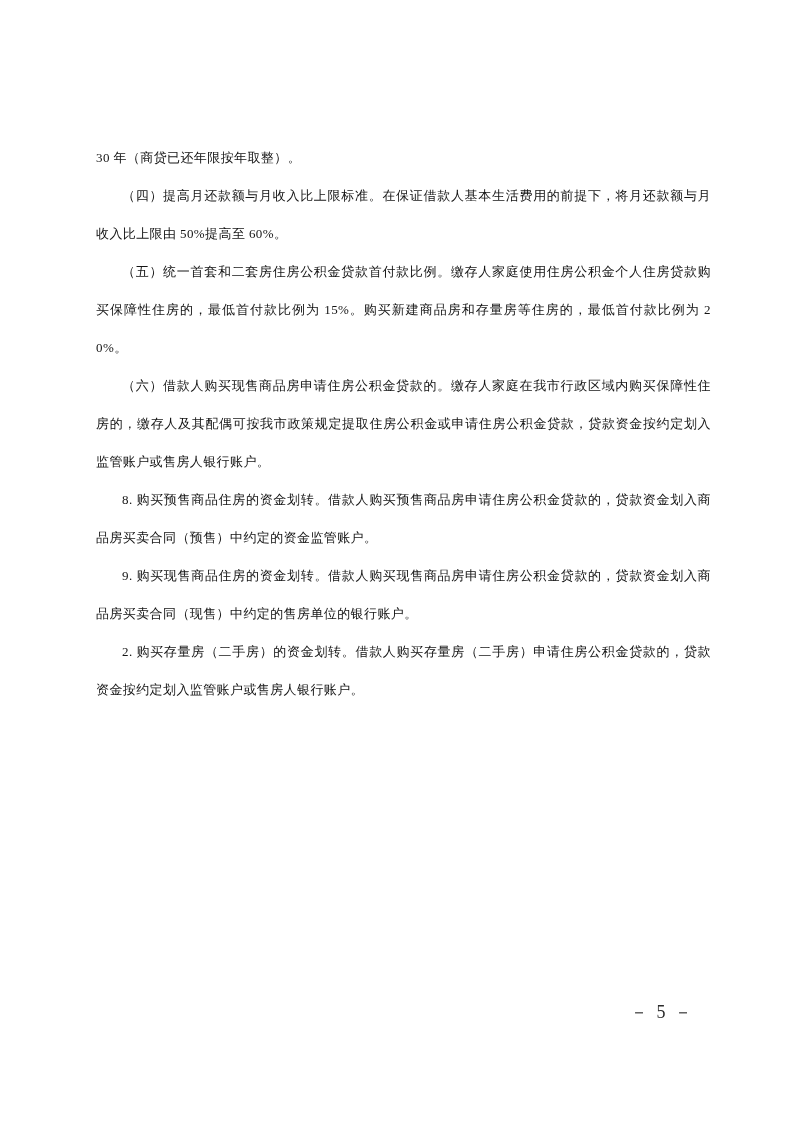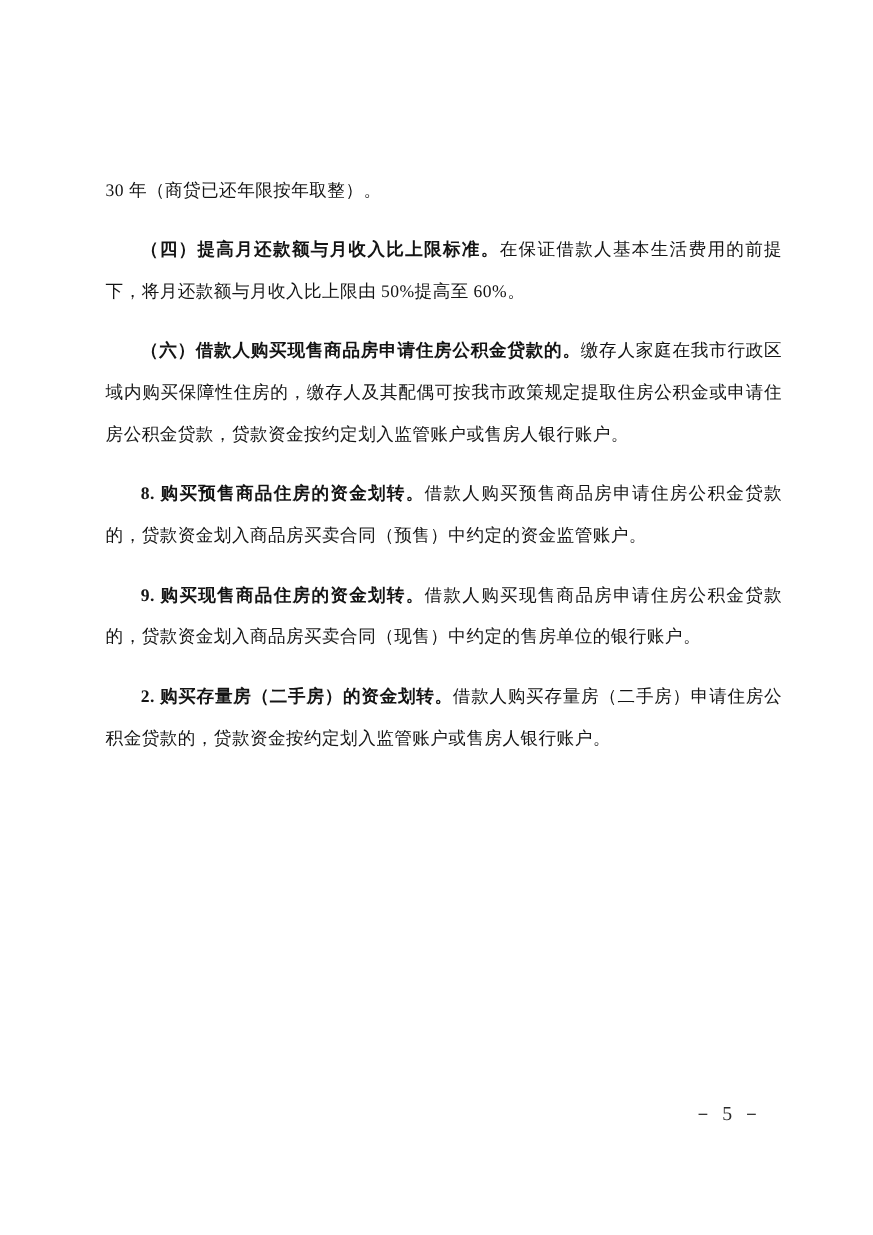--- a/index.html
+++ b/index.html
@@ -17,34 +17,33 @@
     background: #ffffff;
     overflow: hidden;
   }
   .content {
     position: absolute;
     top: 139px;
     left: 96px;
     width: 615px;
   }
   .para {
-    font-size: 16px;
+    font-size: 13px;
     line-height: 38px;
     text-align: justify;
     text-justify: inter-ideograph;
     text-indent: 2em;
     letter-spacing: 0.4px;
     word-break: break-all;
-    margin-top: 16px;
   }
   .para.no-indent {
     text-indent: 0;
   }
   .lead {
-    font-weight: 700;
+    font-weight: 400;
   }
   .page-footer {
     position: absolute;
     top: 1000px;
     right: 100px;
     font-size: 18px;
     line-height: 24px;
     color: #2b2b2b;
     letter-spacing: 2px;
   }
@@ -52,20 +51,21 @@
 </head>
 <body>
 
 <div class="page">
   <main class="content">
 
     <p class="para no-indent"><span class="body-text">30 年（商贷已还年限按年取整）。</span></p>
 
     <p class="para"><span class="lead">（四）提高月还款额与月收入比上限标准。</span><span class="body-text">在保证借款人基本生活费用的前提下，将月还款额与月收入比上限由 50%提高至 60%。</span></p>
 
+    <p class="para"><span class="lead">（五）统一首套和二套房住房公积金贷款首付款比例。</span><span class="body-text">缴存人家庭使用住房公积金个人住房贷款购买保障性住房的，最低首付款比例为 15%。购买新建商品房和存量房等住房的，最低首付款比例为 20%。</span></p>
 
     <p class="para"><span class="lead">（六）借款人购买现售商品房申请住房公积金贷款的。</span><span class="body-text">缴存人家庭在我市行政区域内购买保障性住房的，缴存人及其配偶可按我市政策规定提取住房公积金或申请住房公积金贷款，贷款资金按约定划入监管账户或售房人银行账户。</span></p>
 
 
     <p class="para"><span class="lead">8. 购买预售商品住房的资金划转。</span><span class="body-text">借款人购买预售商品房申请住房公积金贷款的，贷款资金划入商品房买卖合同（预售）中约定的资金监管账户。</span></p>
 
     <p class="para"><span class="lead">9. 购买现售商品住房的资金划转。</span><span class="body-text">借款人购买现售商品房申请住房公积金贷款的，贷款资金划入商品房买卖合同（现售）中约定的售房单位的银行账户。</span></p>
 
     <p class="para"><span class="lead">2. 购买存量房（二手房）的资金划转。</span><span class="body-text">借款人购买存量房（二手房）申请住房公积金贷款的，贷款资金按约定划入监管账户或售房人银行账户。</span></p>
 

